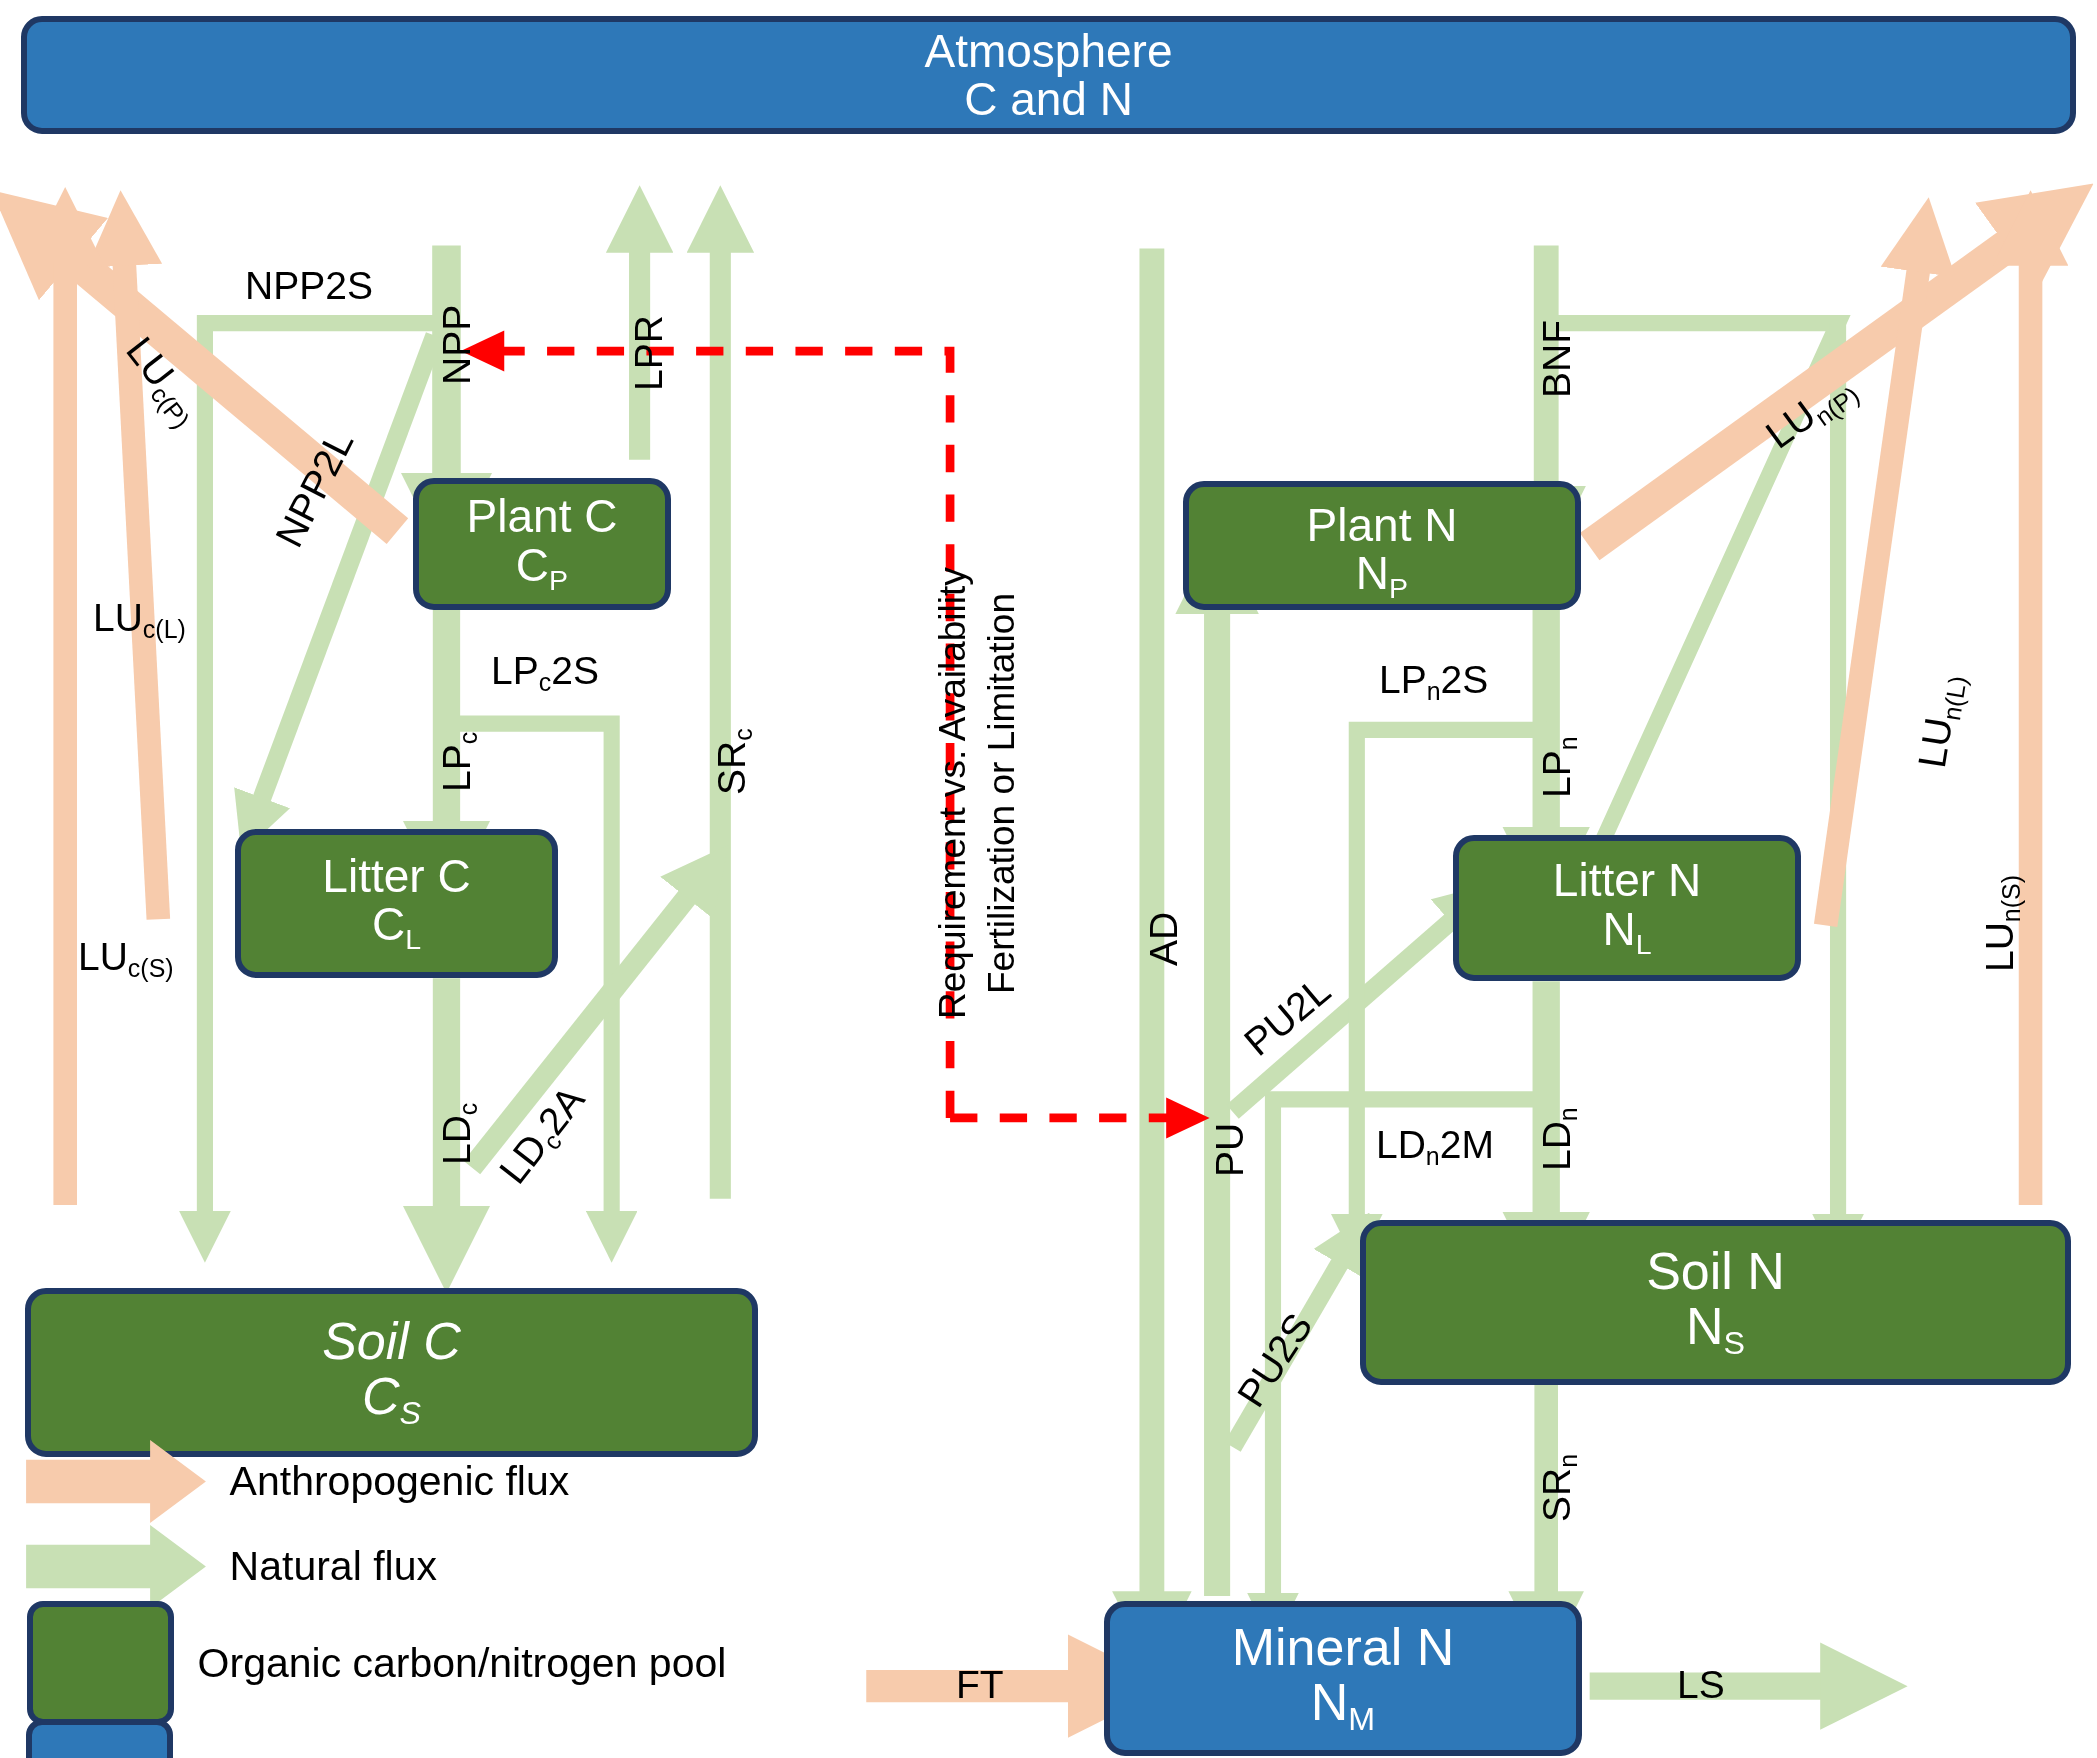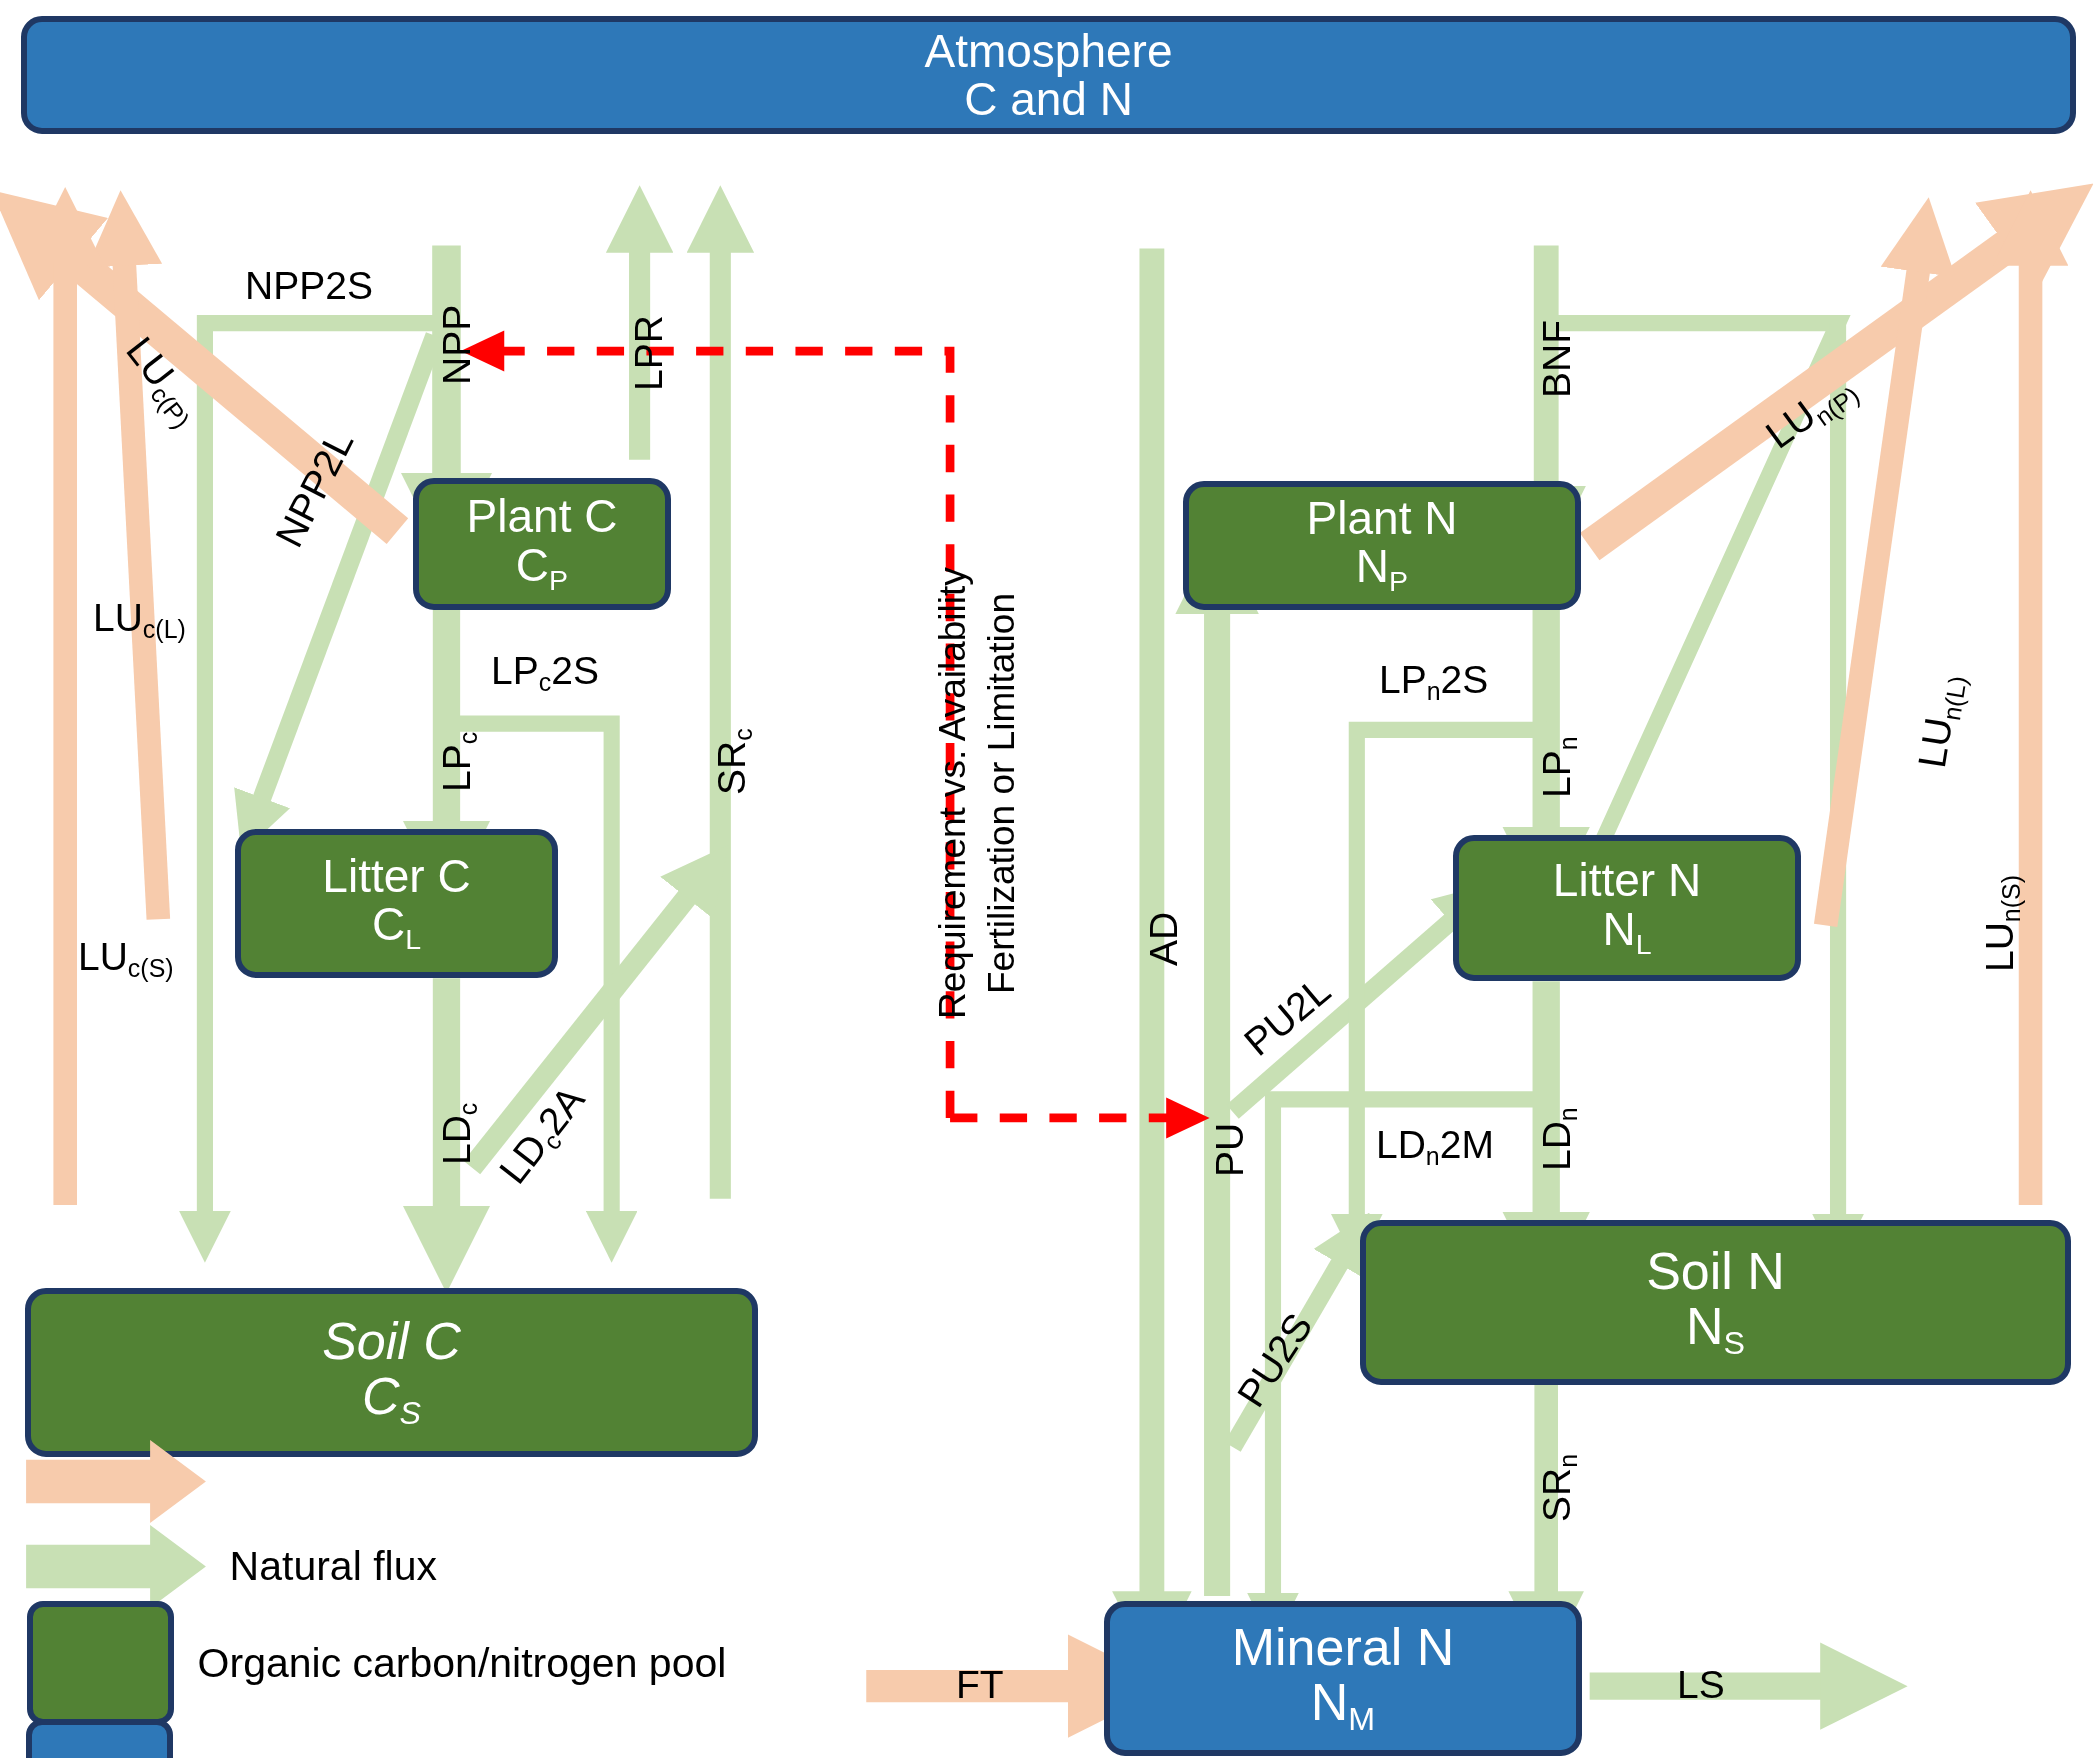--- a/index.html
+++ b/index.html
@@ -129,21 +129,21 @@
   <div class="pool green" style="left:235px;top:829px;width:323px;height:149px;">
     <span class="l1">Litter C</span>
     <span class="l2"><span>C</span><span class="sub">L</span></span>
   </div>
 
   <div class="pool green big" style="left:25px;top:1288px;width:733px;height:169px;font-style:italic;">
     <span class="l1">Soil C</span>
     <span class="l2"><span>C</span><span class="sub">S</span></span>
   </div>
 
-  <div class="pool green" style="left:1183px;top:481px;width:398px;height:129px;">
+  <div class="pool green" style="left:1183px;top:481px;width:398px;height:129px;justify-content:flex-end;">
     <span class="l1">Plant N</span>
     <span class="l2"><span>N</span><span class="sub">P</span></span>
   </div>
 
   <div class="pool green" style="left:1453px;top:835px;width:348px;height:146px;">
     <span class="l1">Litter N</span>
     <span class="l2"><span>N</span><span class="sub">L</span></span>
   </div>
 
   <div class="pool green big" style="left:1360px;top:1220px;width:711px;height:165px;">
@@ -192,20 +192,21 @@
 
   <div class="lbl rot90" style="left:932px;top:1019px;font-size:37px;">Requirement vs. Availability</div>
   <div class="lbl rot90" style="left:981px;top:994px;font-size:37px;">Fertilization or Limitation</div>
 
   <div class="legend" style="left:0;top:0;">
 
     <div class="legend-row" style="left:26px;top:1435px;">
       <svg width="180" height="93" viewBox="0 0 290 150">
         <polygon points="0,40 200,40 200,8 290,75 200,142 200,110 0,110" fill="#F7CBAC"></polygon>
       </svg>
+      <span class="legend-txt">Anthropogenic flux</span>
     </div>
 
     <div class="legend-row" style="left:26px;top:1520px;justify-content:flex-end;">
       <svg width="180" height="93" viewBox="0 0 290 150">
         <polygon points="0,40 200,40 200,8 290,75 200,142 200,110 0,110" fill="#C8E0B4"></polygon>
       </svg>
       <span class="legend-txt">Natural flux</span>
     </div>
 
     <div class="legend-row" style="left:27px;top:1601px;">

